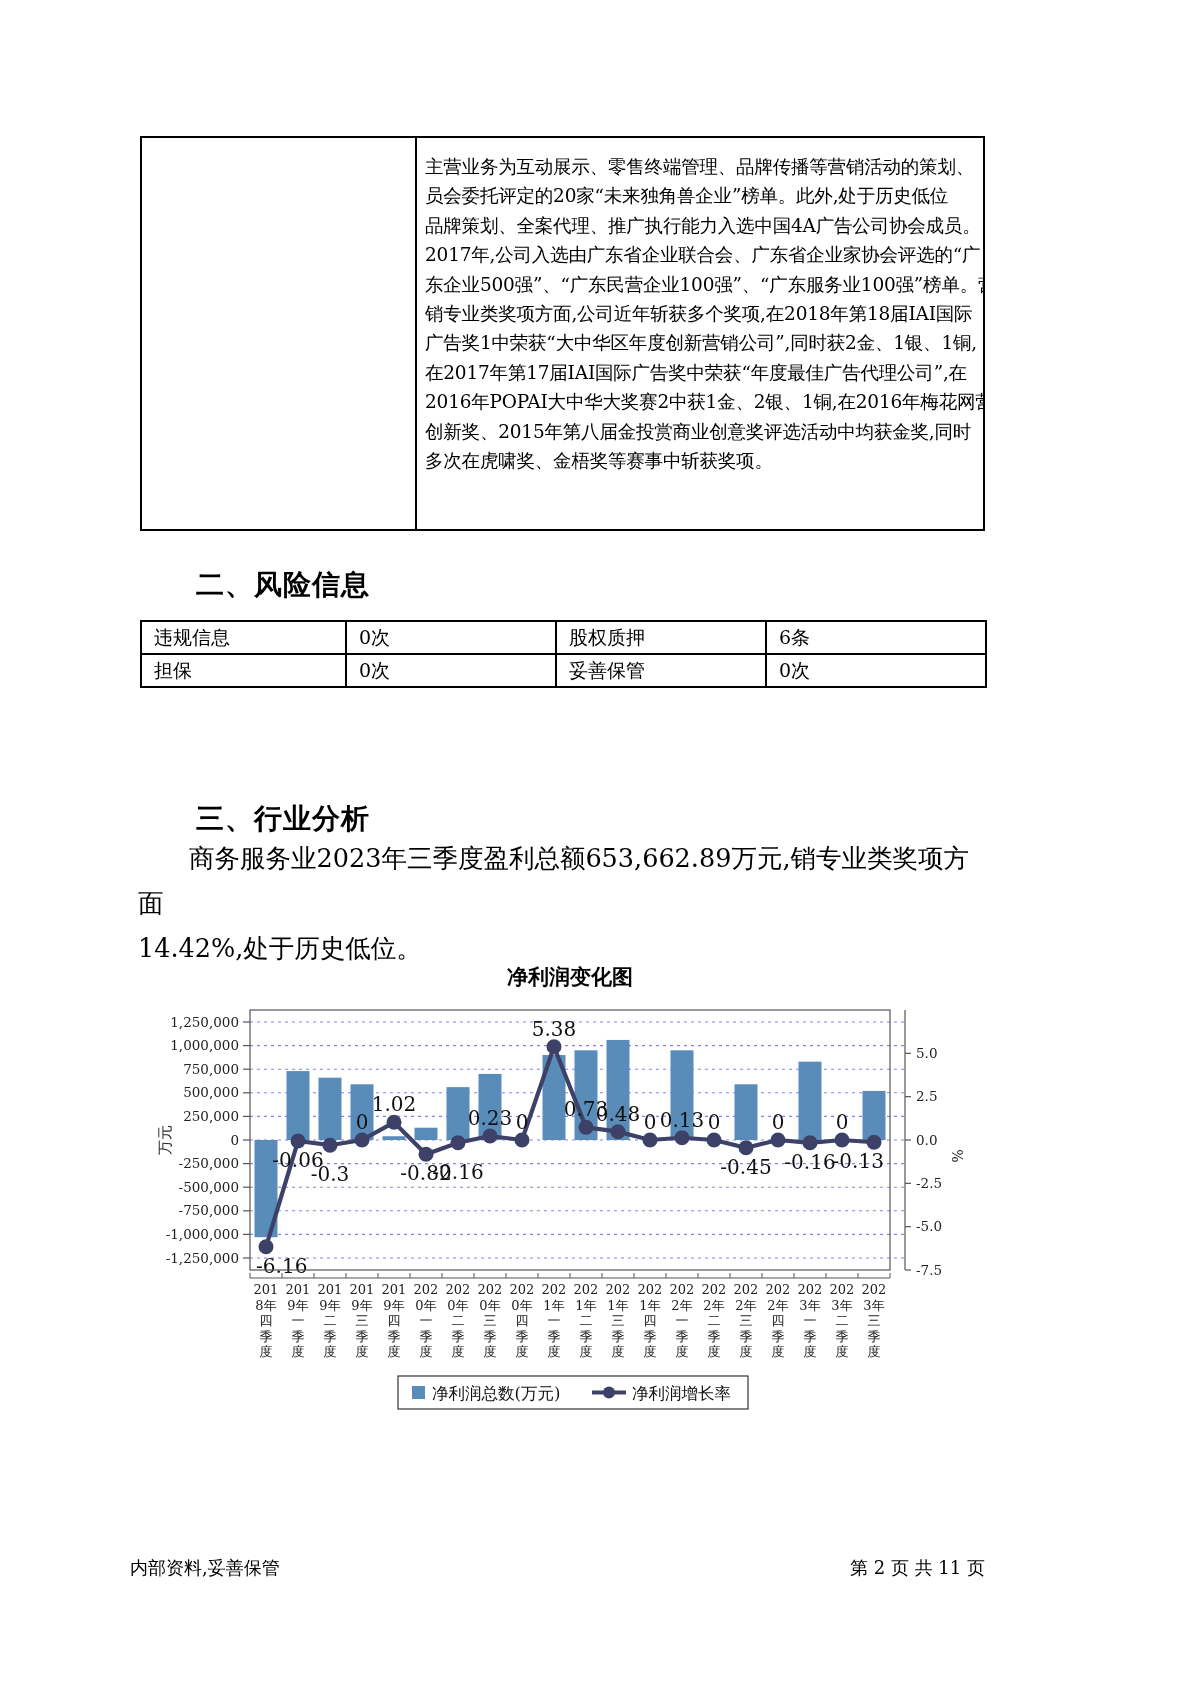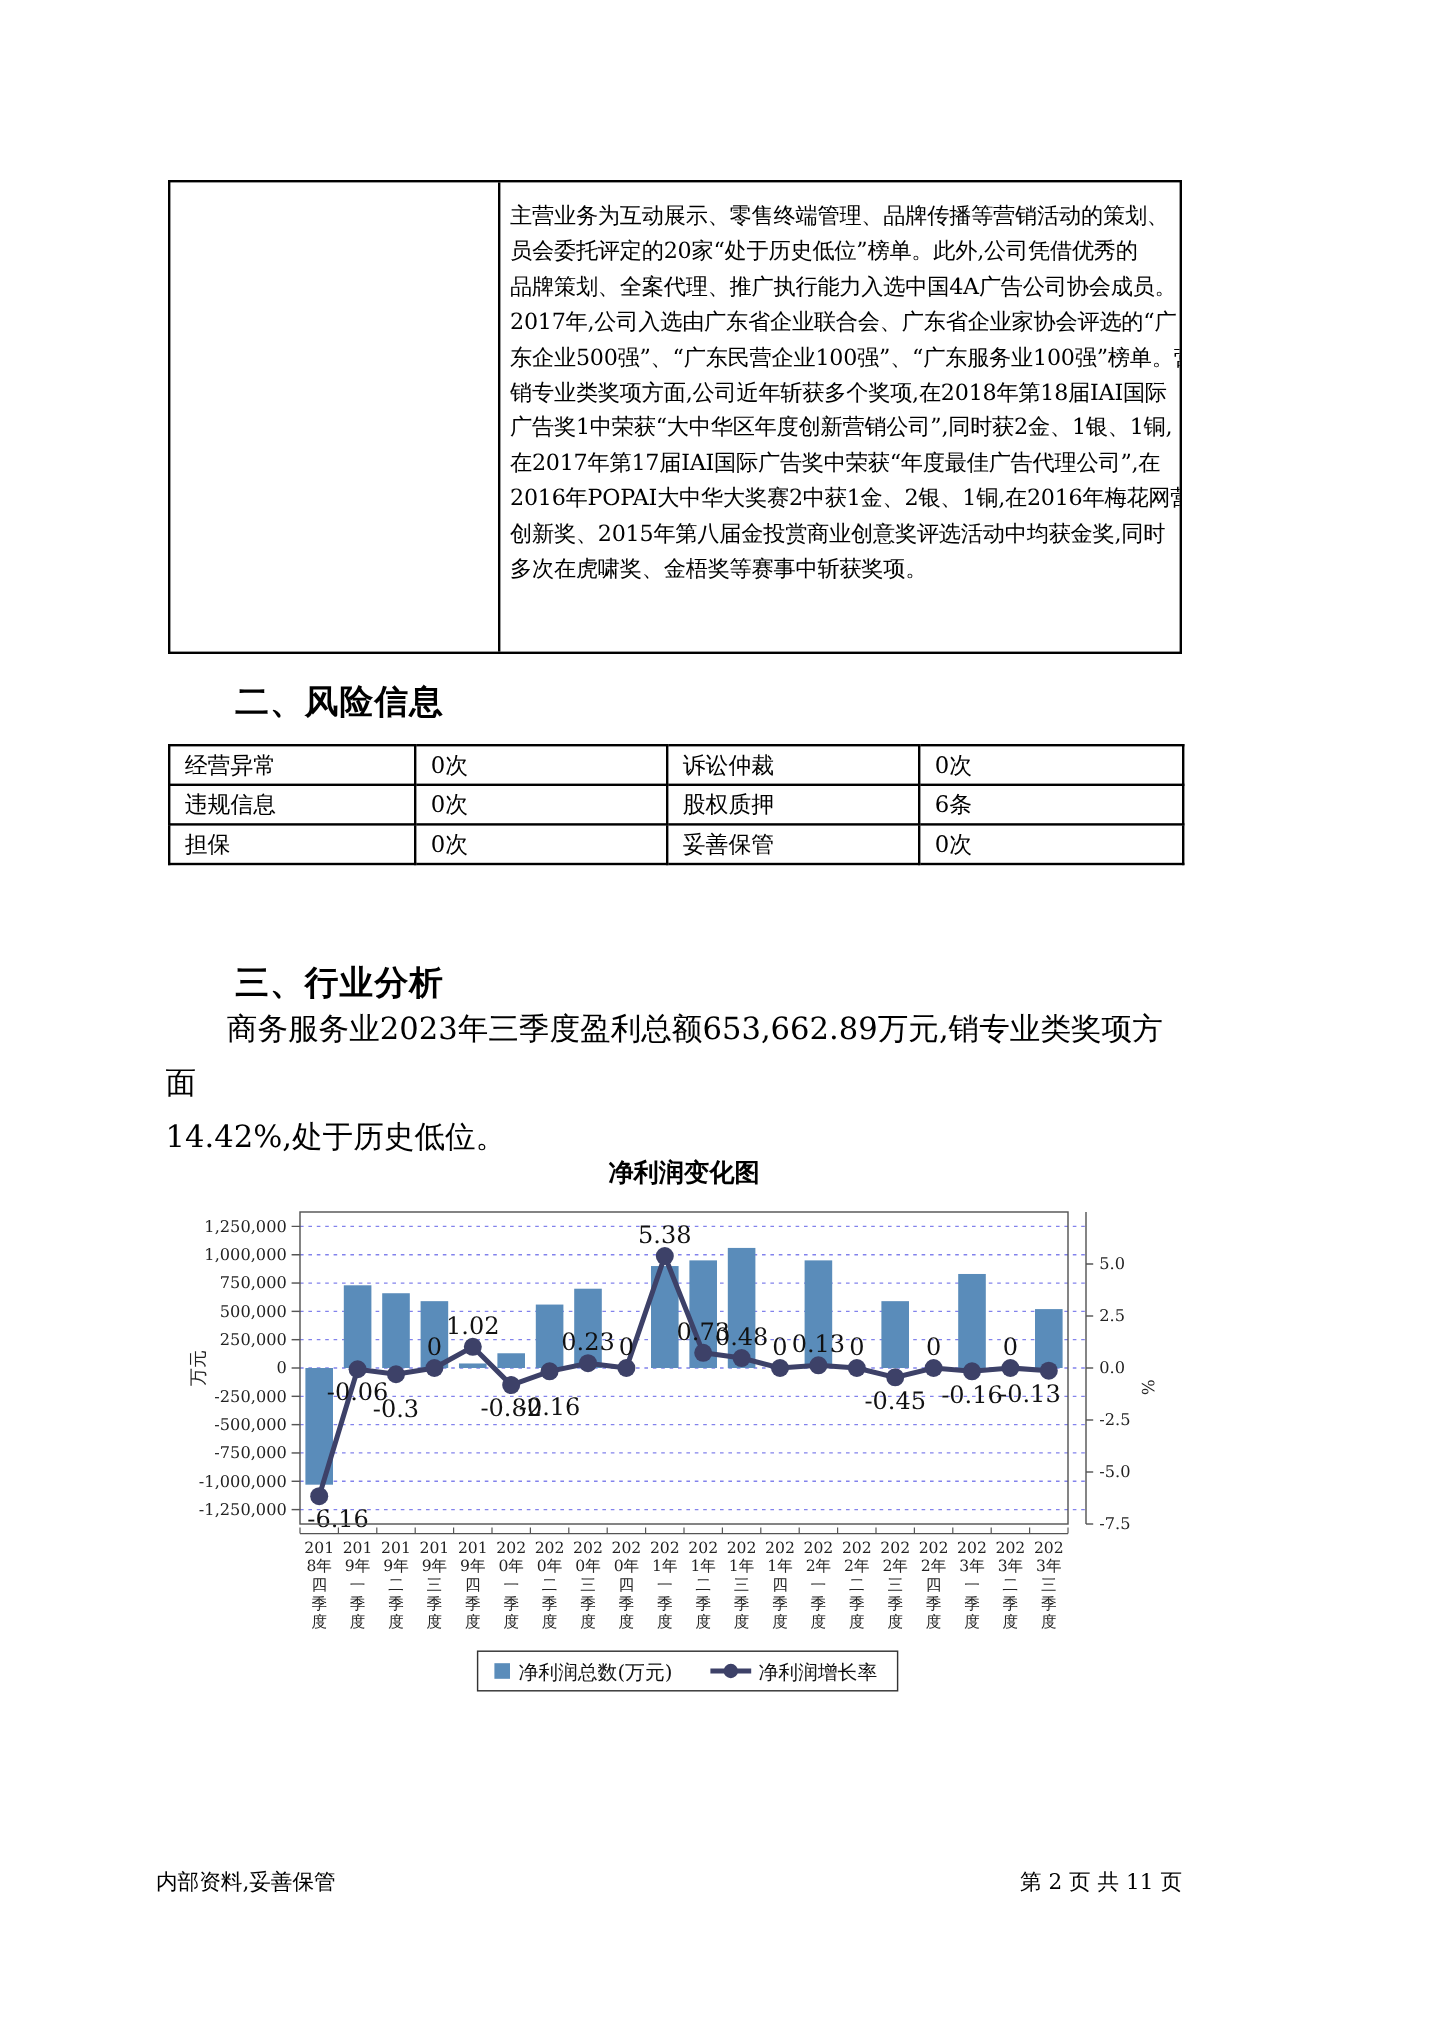--- a/index.html
+++ b/index.html
@@ -1,19 +1,19 @@
 <!DOCTYPE html>
 <html><head>
 <meta charset="utf-8">
 <style>
   html,body{margin:0;padding:0;background:#fff;}
   .page{position:relative;width:1191px;height:1684px;background:#fff;overflow:hidden;
         font-family:"DejaVu Serif","Liberation Serif",serif;color:#000;}
   
-  .intro-table{position:absolute;left:140px;top:150px;width:845px;height:395px;
+  .intro-table{position:absolute;left:140px;top:136px;width:845px;height:395px;
                border:2px solid #000;box-sizing:border-box;display:flex;}
   .intro-left{width:275px;border-right:2px solid #000;box-sizing:border-box;}
   .intro-right{flex:1;padding:14px 4px 0 8px;font-size:18.5px;letter-spacing:-0.2px;
                line-height:29.4px;white-space:nowrap;overflow:hidden;}
   
   .sec-heading{position:absolute;left:196px;font-size:28px;font-weight:bold;
                font-family:Liberation Serif, serif;letter-spacing:1px;}
   .h-risk{top:566px;}
   .h-industry{top:800px;}
   
@@ -32,21 +32,21 @@
 </style>
 </head>
 <body>
 
 <div class="page">
 
   <div class="intro-table">
     <div class="intro-left"></div>
     <div class="intro-right">
         <div>主营业务为互动展示、零售终端管理、品牌传播等营销活动的策划、</div>
-        <div>员会委托评定的20家“处于历史低位”榜单。此外,公司凭借优秀的</div>
+        <div>员会委托评定的20家“未来独角兽企业”榜单。此外,处于历史低位</div>
         <div>品牌策划、全案代理、推广执行能力入选中国4A广告公司协会成员。</div>
         <div>2017年,公司入选由广东省企业联合会、广东省企业家协会评选的“广</div>
         <div>东企业500强”、“广东民营企业100强”、“广东服务业100强”榜单。营</div>
         <div>销专业类奖项方面,公司近年斩获多个奖项,在2018年第18届IAI国际</div>
         <div>广告奖1中荣获“大中华区年度创新营销公司”,同时获2金、1银、1铜,</div>
         <div>在2017年第17届IAI国际广告奖中荣获“年度最佳广告代理公司”,在</div>
         <div>2016年POPAI大中华大奖赛2中获1金、2银、1铜,在2016年梅花网营销</div>
         <div>创新奖、2015年第八届金投赏商业创意奖评选活动中均获金奖,同时</div>
         <div>多次在虎啸奖、金梧奖等赛事中斩获奖项。</div>
       </div>
@@ -54,26 +54,20 @@
 
   <div class="sec-heading h-risk">二、风险信息</div>
   <table class="risk-table">
     <colgroup>
       <col style="width:205px">
         <col style="width:210px">
         <col style="width:210px">
         <col style="width:220px">
     </colgroup>
     <tbody>
-        <tr>
-          <td>经营异常</td>
-          <td>0次</td>
-          <td>诉讼仲裁</td>
-          <td>0次</td>
-        </tr>
         <tr>
           <td>违规信息</td>
           <td>0次</td>
           <td>股权质押</td>
           <td>6条</td>
         </tr>
         <tr>
           <td>担保</td>
           <td>0次</td>
           <td>妥善保管</td>

